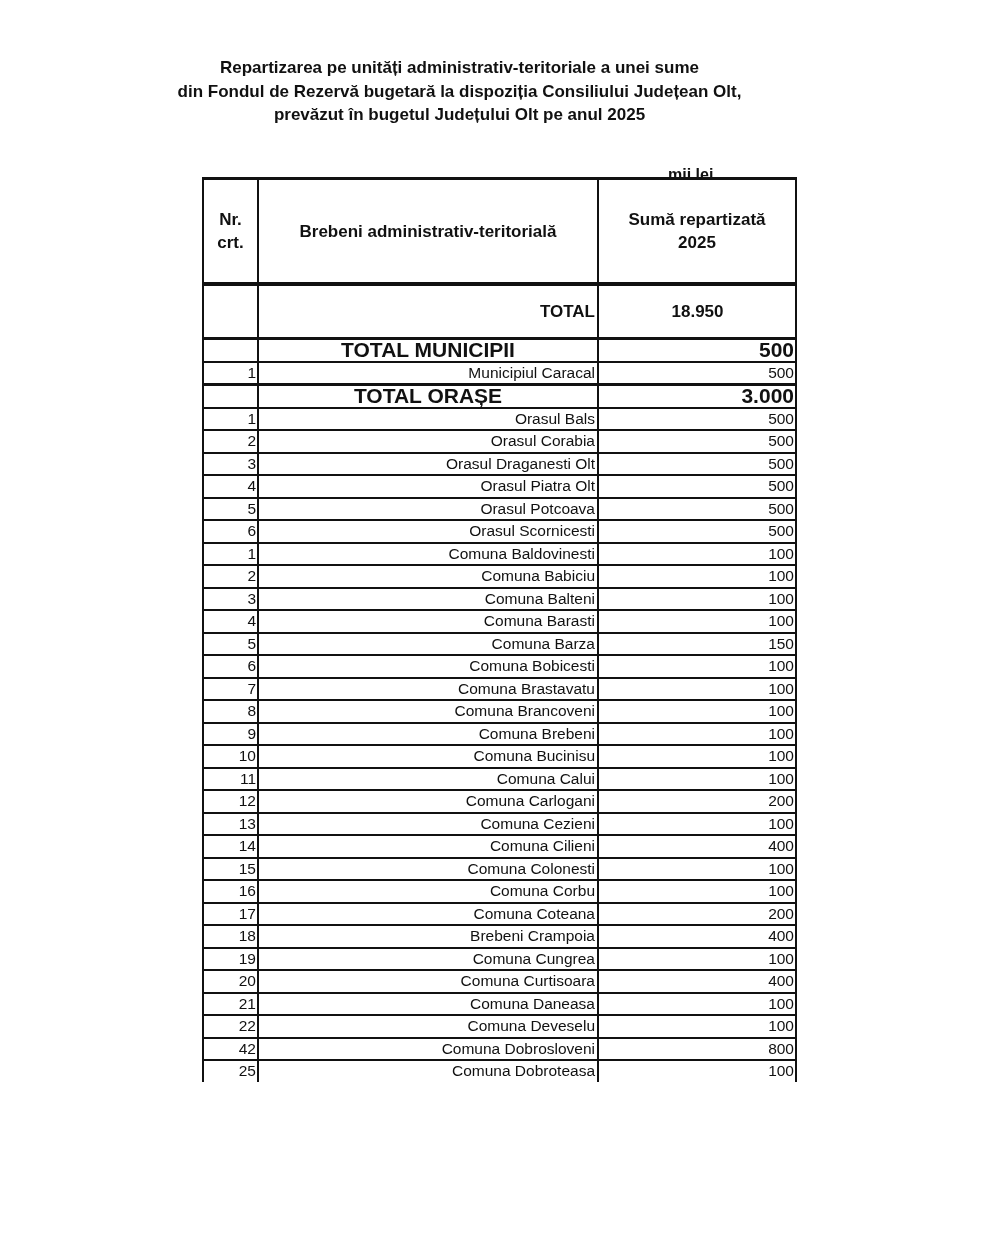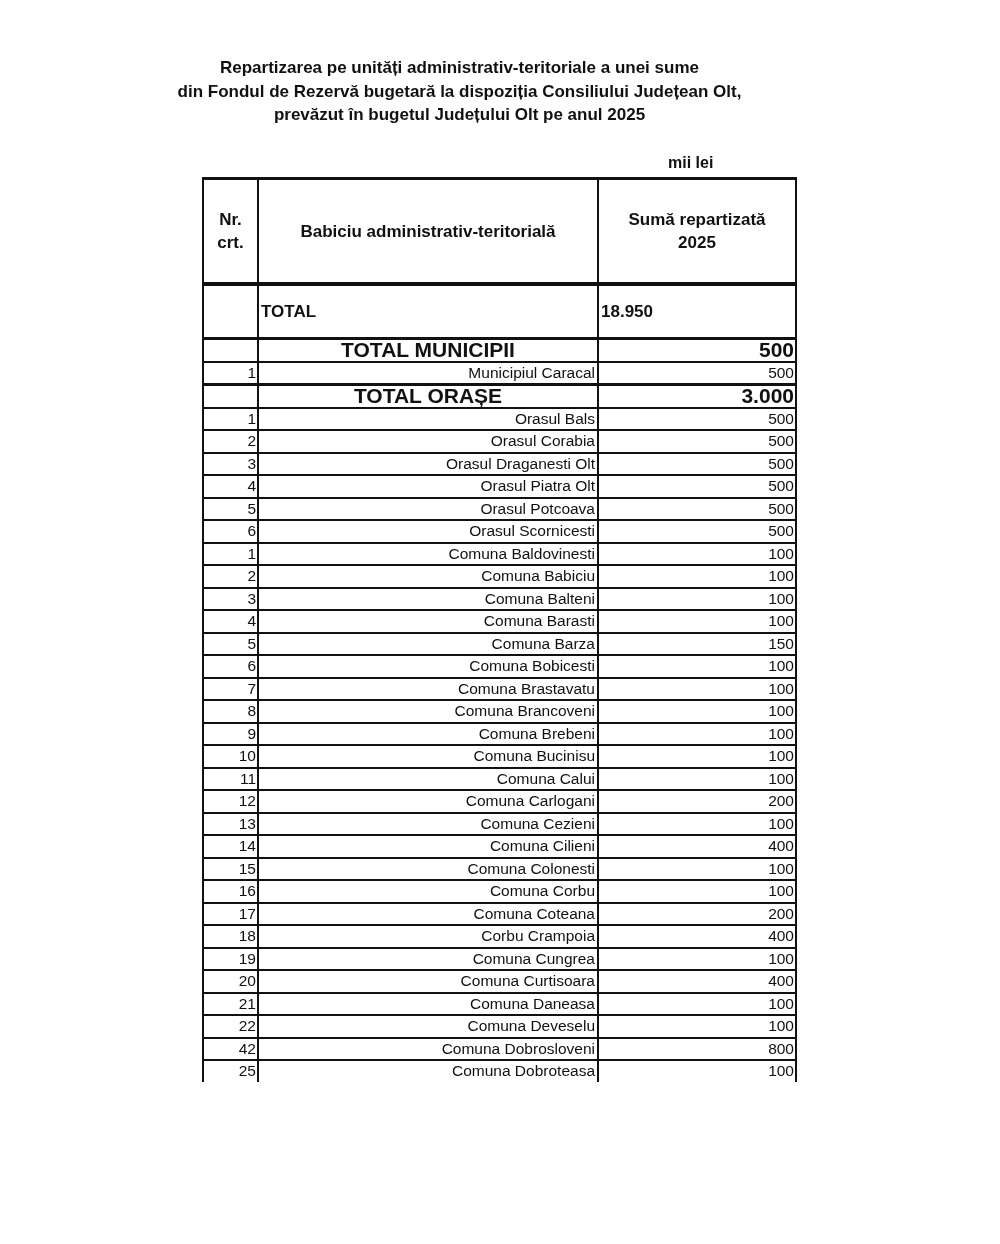--- a/index.html
+++ b/index.html
@@ -1,29 +1,29 @@
 <!DOCTYPE html>
 <html><head>
 <meta charset="utf-8">
 <style>
   html, body { margin: 0; padding: 0; background: #ffffff; }
   body { width: 1000px; height: 1244px; position: relative; font-family: "Liberation Sans", sans-serif; color: #111; overflow: hidden; }
   .title { position: absolute; top: 56px; left: 0; width: 919px; text-align: center; font-weight: bold; font-size: 17px; line-height: 23.5px; }
   .title div { white-space: nowrap; }
-  .unit { position: absolute; top: 154px; left: 668px; font-weight: bold; font-size: 16px; }
+  .unit { position: absolute; top: 166px; left: 668px; font-weight: bold; font-size: 16px; }
   table { position: absolute; top: 177px; left: 202px; border-collapse: collapse; table-layout: fixed; width: 593px; padding-left: 25px; }
   td { border: 2px solid #111; padding: 0 2px; font-size: 15.5px; height: 20.5px; line-height: 20px; white-space: nowrap; overflow: hidden; }
   col.c1 { width: 55px; } col.c2 { width: 340px; } col.c3 { width: 198px; }
   td.nr { text-align: right; padding-right: 1px; }
   td.name { text-align: right; padding-left: 2px; }
   td.val { text-align: right; padding-right: 1px; }
   tr.head td { height: 102px; font-weight: bold; font-size: 17px; text-align: center; line-height: 23px; border-top-width: 3px; }
   tr.total td { height: 51px; font-weight: bold; font-size: 17px; border-top-width: 4px; }
-  tr.total td.val { text-align: left; }
-  tr.total td.name { text-align: left; margin-left: 44px; }
+  tr.total td.val { text-align: center; }
+  tr.total td.name { text-align: right; margin-left: 44px; }
   tr.section td { font-weight: bold; font-size: 21px; border-top-width: 3px; }
   tr.section td.name { text-align: center; }
   tr.last td { border-bottom: none; }
 </style>
 </head>
 <body>
 
 <div class="title">
   <div>Repartizarea pe unități administrativ-teritoriale a unei sume</div>
   <div>din Fondul de Rezervă bugetară la dispoziția Consiliului Județean Olt,</div>
@@ -34,21 +34,21 @@
 
 <table>
   <colgroup>
       <col class="c1">
       <col class="c2">
       <col class="c3">
     </colgroup>
   <tbody id="tbody">
     <tr class="head">
       <td><span>Nr.</span><br><span>crt.</span></td>
-      <td>Babiciu administrativ-teritorială</td>
+      <td>Brebeni administrativ-teritorială</td>
       <td><span>Sumă repartizată</span><br><span>2025</span></td>
     </tr>
     <tr class="total">
       <td class="nr"></td>
       <td class="name">TOTAL</td>
       <td class="val">18.950</td>
     </tr>
   <tr class="section">
         <td class="nr"></td>
         <td class="name">TOTAL MUNICIPII</td>
@@ -174,21 +174,21 @@
         <td class="name">Comuna Corbu</td>
         <td class="val">100</td>
       </tr>
       <tr>
         <td class="nr">17</td>
         <td class="name">Comuna Coteana</td>
         <td class="val">200</td>
       </tr>
       <tr>
         <td class="nr">18</td>
-        <td class="name">Corbu Crampoia</td>
+        <td class="name">Brebeni Crampoia</td>
         <td class="val">400</td>
       </tr>
       <tr>
         <td class="nr">19</td>
         <td class="name">Comuna Cungrea</td>
         <td class="val">100</td>
       </tr>
       <tr>
         <td class="nr">20</td>
         <td class="name">Comuna Curtisoara</td>

